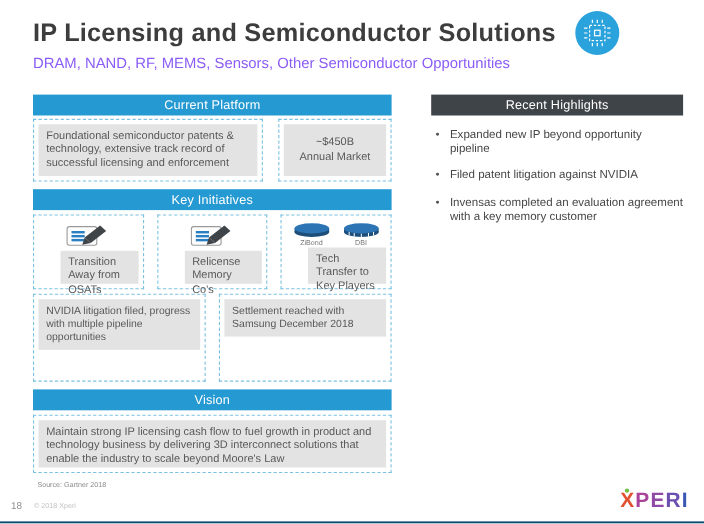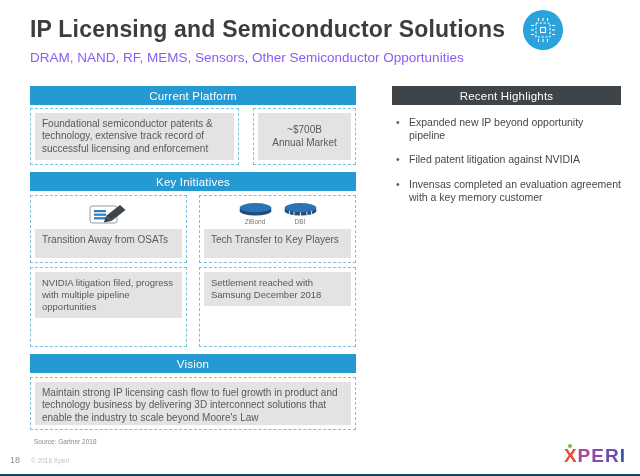--- a/index.html
+++ b/index.html
@@ -48,21 +48,21 @@
     align-items:center; justify-content:center; text-align:center;
   }
 
   .ki-bar { margin-top:7px; }
   .ki-row { display:flex; gap:12px; margin-top:4px; }
   .ki-row > div { flex:1; }
   .ki-top { height:68px; padding:4px; display:flex; flex-direction:column; }
   .icon-wrap { height:28px; display:flex; align-items:flex-start; justify-content:center; gap:8px; padding-top:2px; }
   .wafer-unit { display:flex; flex-direction:column; align-items:center; }
   .wafer-label { font-size:6.5px; color:#777; margin-top:1px; }
-  .ki-top .graybox { margin-top:auto; min-height:29px; }
+  .ki-top .graybox { margin-top:auto; min-height:29px;margin-left:20px; }
   .ki-detail { height:80px; padding:4px; }
   .ki-detail .graybox { font-size:9.5px; line-height:1.28; }
 
   .vision-bar { margin-top:7px; }
   .vision-box { margin-top:4px; padding:4px; height:53px; }
   .vision-box .graybox { height:100%; }
 
   .source-note { margin-top:8px; margin-left:4px; font-size:6.5px; color:#8a8a8a; }
 
   
@@ -116,21 +116,21 @@
   <div class="left-col">
 
     <div class="bar blue">Current Platform</div>
 
     <div class="cp-row">
       <div class="dashed cp-patents">
         <div class="graybox">Foundational semiconductor patents &amp; technology, extensive track record of successful licensing and enforcement</div>
       </div>
       <div class="dashed cp-market">
         <div class="graybox">
-          <span>~$700B</span>
+          <span>~$450B</span>
           <span>Annual Market</span>
         </div>
       </div>
     </div>
 
     <div class="bar blue ki-bar">Key Initiatives</div>
 
     <div class="ki-row">
       <div class="dashed ki-top">
         <div class="icon-wrap">
@@ -141,20 +141,35 @@
               <rect x="5" y="11.6" width="12" height="2.2" fill="#2a7fc0"></rect>
               <rect x="5" y="15.2" width="12" height="2.2" fill="#2a7fc0"></rect>
               <polygon points="17,14 31,3 36.5,8 22.5,19" fill="#3f4449"></polygon>
               <polygon points="17,14 22.5,19 14.8,20.4" fill="#3f4449"></polygon>
             </svg>
           </span>
         </div>
         <div class="graybox">Transition Away from OSATs</div>
       </div>
 
+      <div class="dashed ki-top">
+        <div class="icon-wrap">
+          <span>
+            <svg viewBox="0 0 40 24" width="40" height="24">
+              <rect x="1" y="4" width="27" height="17" rx="2" fill="#fefefe" stroke="#9a9a9a" stroke-width="1"></rect>
+              <rect x="5" y="8" width="12" height="2.2" fill="#2a7fc0"></rect>
+              <rect x="5" y="11.6" width="12" height="2.2" fill="#2a7fc0"></rect>
+              <rect x="5" y="15.2" width="12" height="2.2" fill="#2a7fc0"></rect>
+              <polygon points="17,14 31,3 36.5,8 22.5,19" fill="#3f4449"></polygon>
+              <polygon points="17,14 22.5,19 14.8,20.4" fill="#3f4449"></polygon>
+            </svg>
+          </span>
+        </div>
+        <div class="graybox">Relicense Memory Co's</div>
+      </div>
 
       <div class="dashed ki-top">
         <div class="icon-wrap">
           <span class="wafer-unit">
             <svg viewBox="0 0 40 16" width="37" height="15">
               <ellipse cx="20" cy="9.5" rx="17" ry="5" fill="#1d4e79"></ellipse>
               <rect x="3" y="6" width="34" height="4" fill="#1d4e79"></rect>
               <ellipse cx="20" cy="6" rx="17" ry="5" fill="#2d74b5"></ellipse>
             </svg>
             <span class="wafer-label">ZiBond</span>

